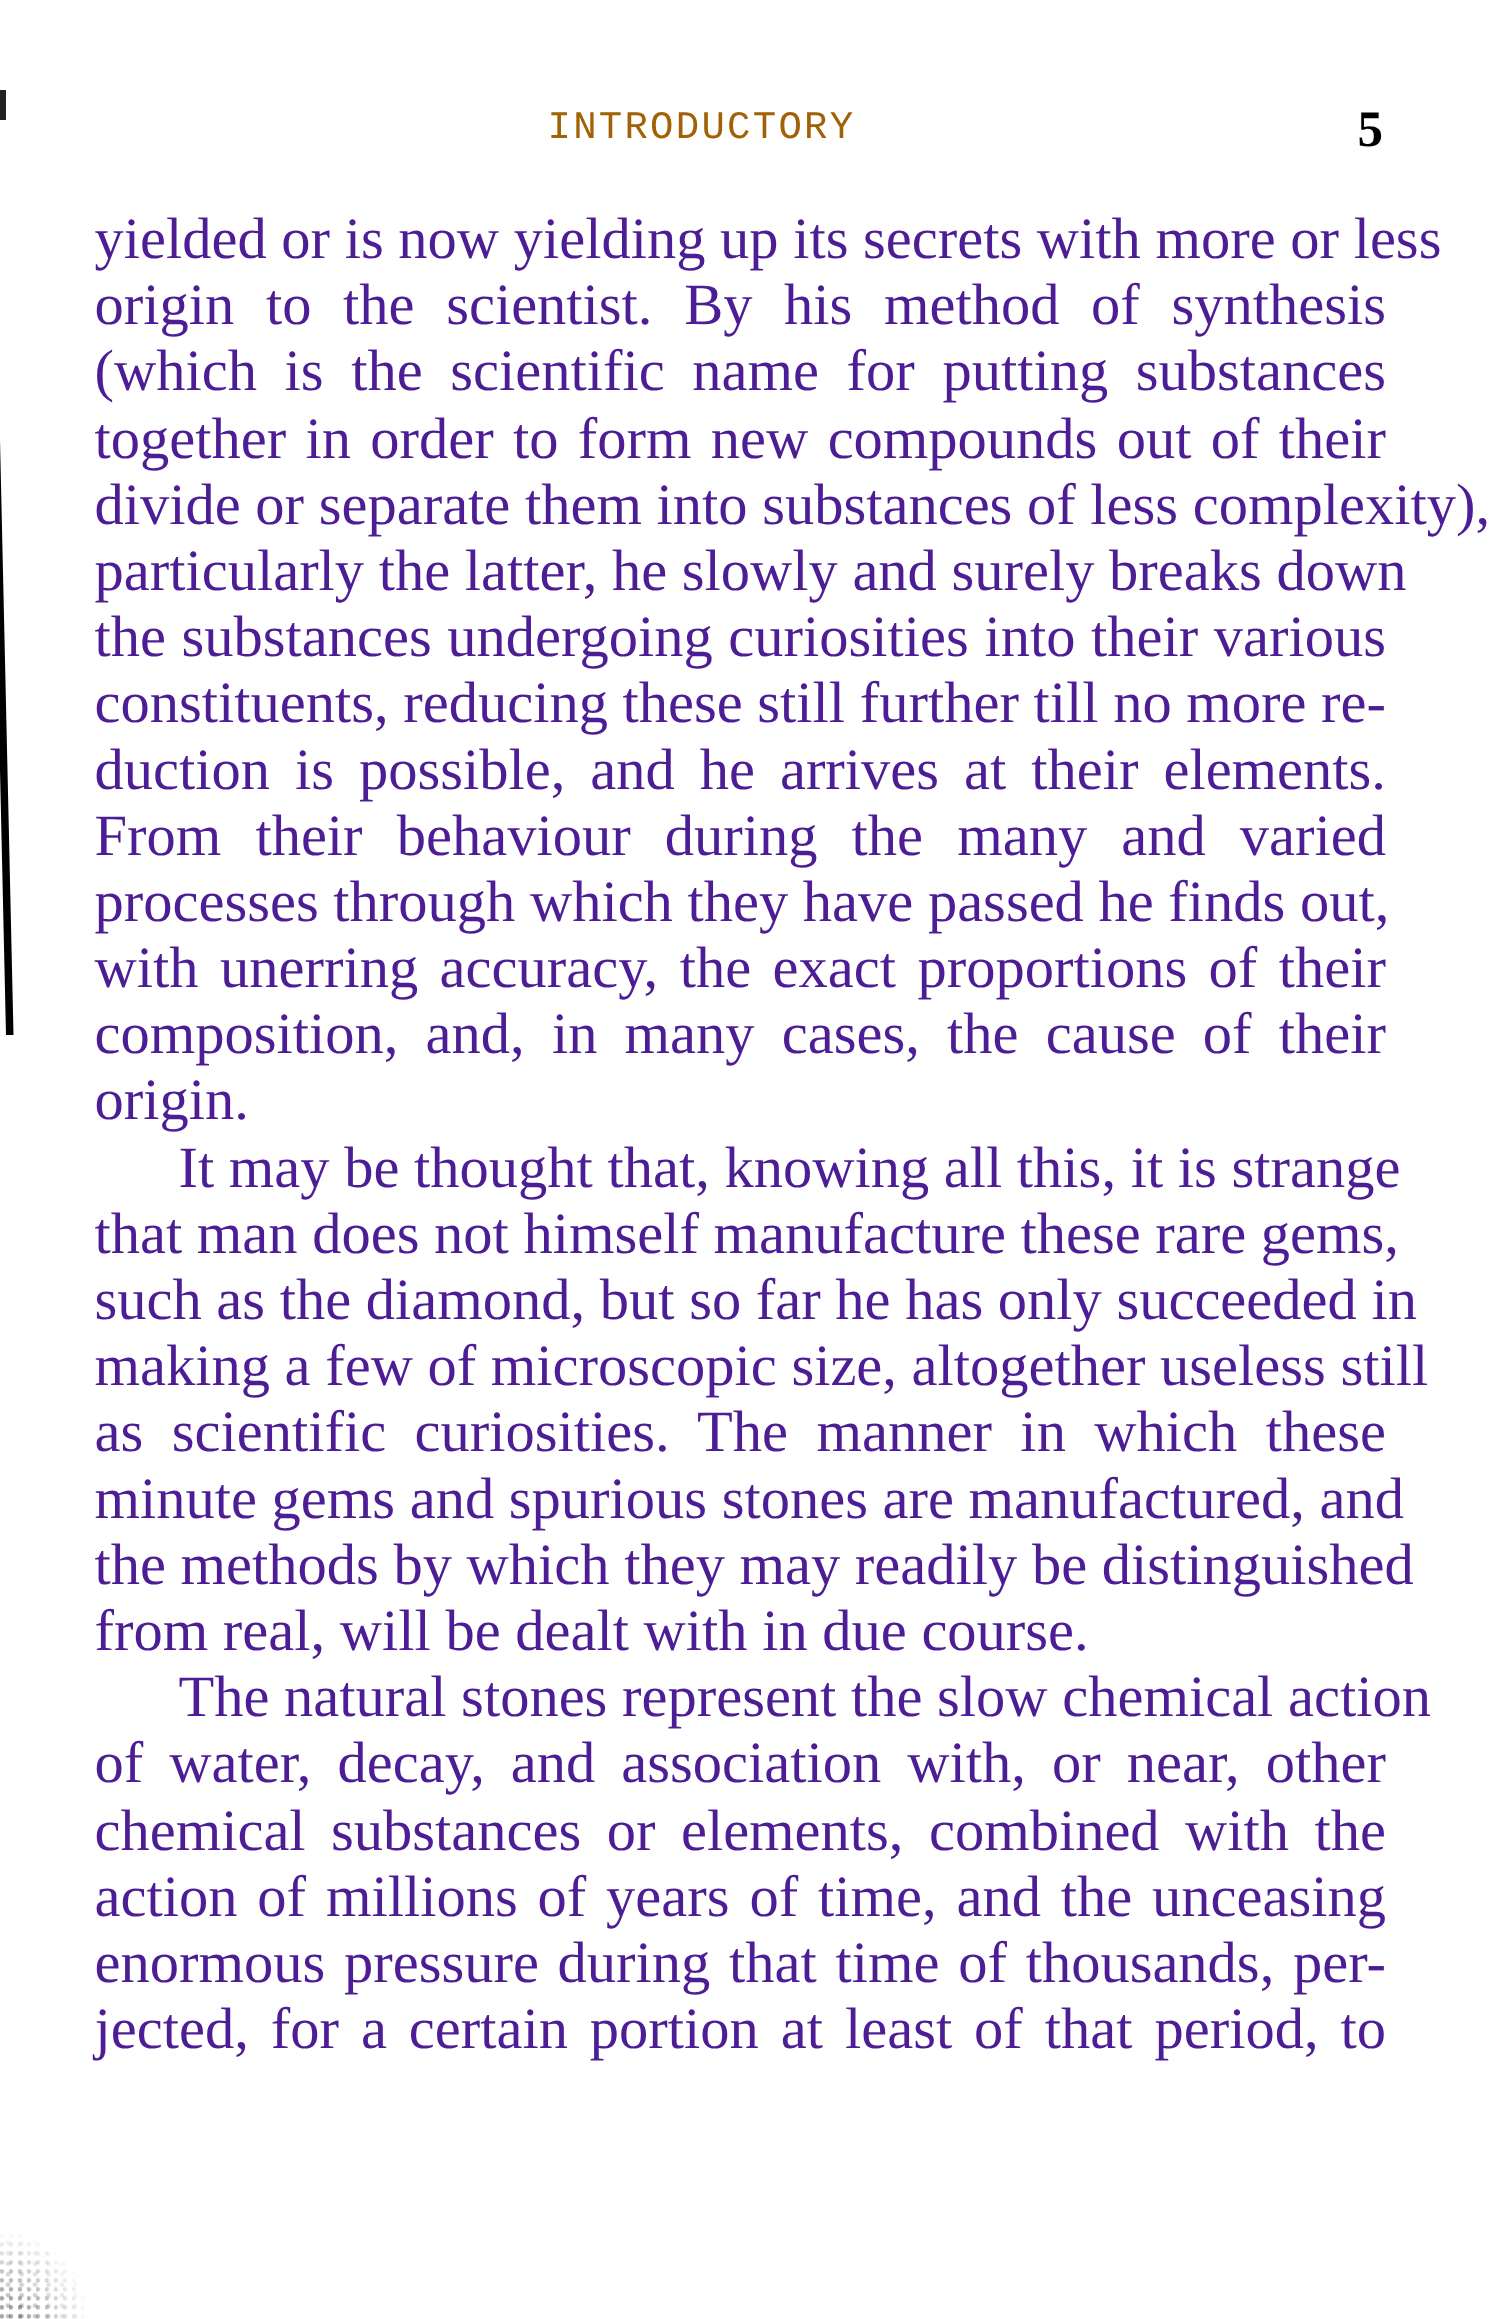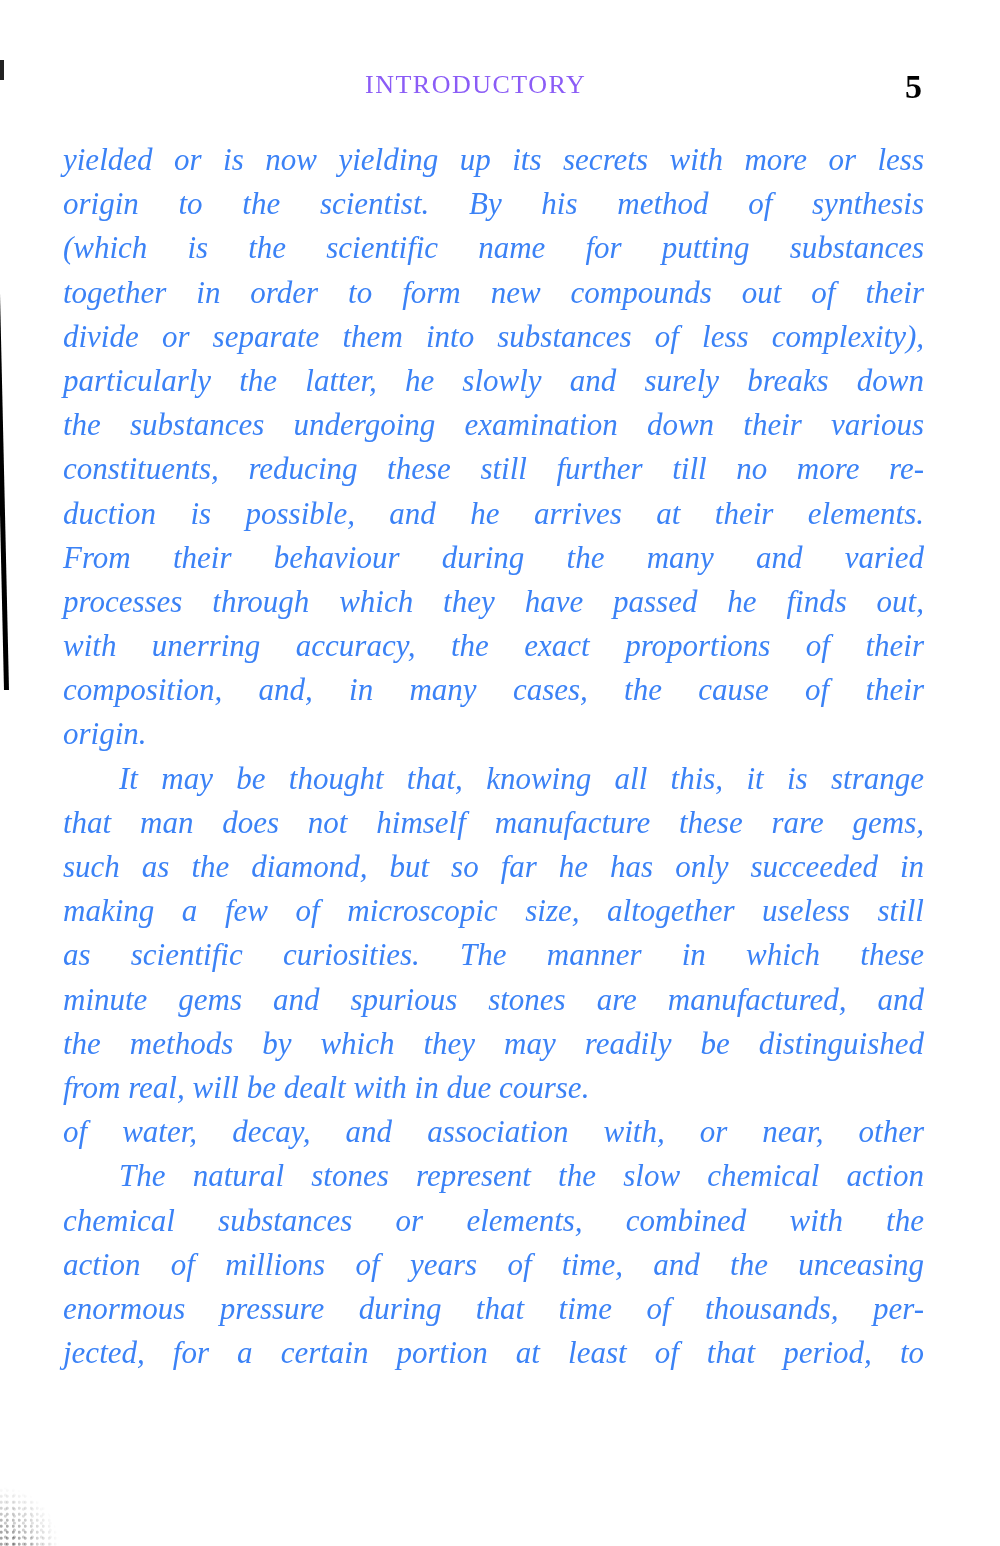--- a/index.html
+++ b/index.html
@@ -37,50 +37,49 @@
       position: absolute;
       top: 68px;
       left: 0;
       width: 1000px;
       height: 40px;
     }
     .running-title {
       position: absolute;
       left: 365px;
       top: 2px;
-      font-family: Liberation Serif, serif;
+      font-family: Liberation Mono, monospace;
       font-size: 26px;
       letter-spacing: 1.5px;
-      color: #8b5cf6;
+      color: #a16207;
     }
     .page-number {
       position: absolute;
       left: 905px;
       top: 0px;
       font-family: "Liberation Serif", serif;
       font-weight: bold;
       font-size: 34px;
       color: #000;
     }
     .text-block {
       position: absolute;
       left: 63px;
       top: 138px;
       width: 861px;
     }
     .line {
       height: 44.2px;
       line-height: 44.2px;
       font-family: "Liberation Serif", serif;
-      font-size: 31px;
+      font-size: 39px;
       white-space: nowrap;
       text-align: justify;
       text-align-last: justify;
-      color: #3b82f6;
-      font-style: italic;
+      color: #4c1d95;
     }
     .line.last {
       text-align-last: left;
     }
     .line.indent {
       padding-left: 56px;
     }
     .speckle {
       position: absolute;
       left: 0;
@@ -106,21 +105,21 @@
 </header>
 
 <main class="text-block">
   <section>
     <div class="line">yielded or is now yielding up its secrets with more or less</div>
     <div class="line">origin to the scientist.  By his method of synthesis</div>
     <div class="line">(which is the scientific name for putting substances</div>
     <div class="line">together in order to form new compounds out of their</div>
     <div class="line">divide or separate them into substances of less complexity),</div>
     <div class="line">particularly the latter, he slowly and surely breaks down</div>
-    <div class="line">the substances undergoing examination down their various</div>
+    <div class="line">the substances undergoing curiosities into their various</div>
     <div class="line">constituents, reducing these still further till no more re-</div>
     <div class="line">duction is possible, and he arrives at their elements.</div>
     <div class="line">From their behaviour during the many and varied</div>
     <div class="line">processes through which they have passed he finds out,</div>
     <div class="line">with unerring accuracy, the exact proportions of their</div>
     <div class="line">composition, and, in many cases, the cause of their</div>
     <div class="line last">origin.</div>
   </section>
 
   <section>
@@ -128,22 +127,22 @@
     <div class="line">that man does not himself manufacture these rare gems,</div>
     <div class="line">such as the diamond, but so far he has only succeeded in</div>
     <div class="line">making a few of microscopic size, altogether useless still</div>
     <div class="line">as scientific curiosities.  The manner in which these</div>
     <div class="line">minute gems and spurious stones are manufactured, and</div>
     <div class="line">the methods by which they may readily be distinguished</div>
     <div class="line last">from real, will be dealt with in due course.</div>
   </section>
 
   <section>
+    <div class="line indent">The natural stones represent the slow chemical action</div>
     <div class="line">of water, decay, and association with, or near, other</div>
-    <div class="line indent">The natural stones represent the slow chemical action</div>
     <div class="line">chemical substances or elements, combined with the</div>
     <div class="line">action of millions of years of time, and the unceasing</div>
     <div class="line">enormous pressure during that time of thousands, per-</div>
     <div class="line">jected, for a certain portion at least of that period, to</div>
   </section>
 </main>
 
 <div class="speckle"></div>
 
 </body></html>

